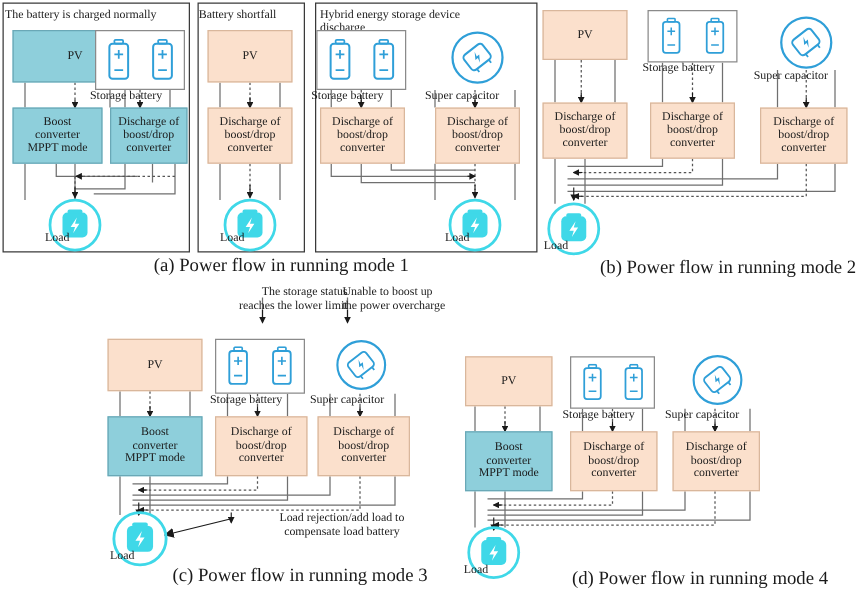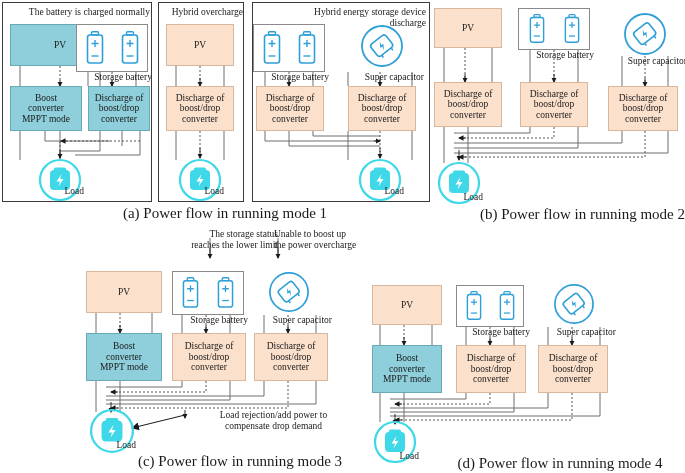--- a/index.html
+++ b/index.html
@@ -7,21 +7,21 @@
        font-family:"Liberation Serif", serif;color:#1a1a1a;}
   .stage{position:absolute;left:0;top:0;width:685px;height:473px;overflow:hidden;}
   svg.wires{position:absolute;left:0;top:0;width:685px;height:473px;pointer-events:none;}
 
   .panel-box{position:absolute;border:1px solid #3a3a3a;background:transparent;box-sizing:border-box;}
   .blk{position:absolute;box-sizing:border-box;border:1px solid #8a8a8a;
        display:flex;align-items:center;justify-content:center;text-align:center;
        font-size:9.5px;line-height:10.5px;padding:1px;}
   .blk.teal{background:#8ecfdb;border-color:#6aa8b6;}
   .blk.peach{background:#fbe0cc;border-color:#d9b79c;}
-  .lbl{position:absolute;font-size:9.5px;line-height:11px;text-align:right;white-space:nowrap;}
+  .lbl{position:absolute;font-size:9.5px;line-height:11px;text-align:left;white-space:nowrap;}
   .lbl.wrap{white-space:normal;}
   .cap{position:absolute;font-size:15px;line-height:11px;text-align:center;white-space:nowrap;}
 
   .battbox{position:absolute;box-sizing:border-box;border:1px solid #8a8a8a;background:#ffffff;
            display:flex;align-items:center;justify-content:space-around;}
   .scwrap{position:absolute;}
   .loadwrap{position:absolute;}
 </style>
 </head>
 <body>
@@ -208,21 +208,21 @@
       <path d="M402,420 L395,420" marker-end="url(#ah)"></path>
       <path d="M395,414 L395,424" marker-end="url(#ah)"></path>
     </g>
   </svg>
 
   <div class="panel-box" style="left:2px;top:2px;width:150px;height:200px;"></div>
   <div class="panel-box" style="left:158px;top:2px;width:86px;height:200px;"></div>
   <div class="panel-box" style="left:252px;top:2px;width:178px;height:200px;"></div>
 
   <div class="lbl" style="left:4px;top:7px;width:146px;">The battery is charged normally</div>
-  <div class="lbl" style="left:159px;top:7px;width:84px;">Hybrid overcharge</div>
+  <div class="lbl" style="left:159px;top:7px;width:84px;">Battery shortfall</div>
   <div class="lbl wrap" style="left:256px;top:7px;width:170px;">
     <span>Hybrid energy storage device</span><br>
     <span>discharge</span>
   </div>
 
   <div class="blk teal" style="left:10px;top:24px;width:100px;height:42px;">
     <span>PV</span>
   </div>
   <div class="battbox" style="left:76px;top:24px;width:72px;height:48px;">
     <svg width="18" height="34" viewBox="0 0 18 34">
@@ -466,22 +466,22 @@
     <svg width="46" height="46" viewBox="0 0 44 44">
       <circle cx="22" cy="22" r="20" fill="none" stroke="#3fd8e8" stroke-width="2.2"></circle>
       <rect x="12" y="12" width="20" height="20" rx="4" fill="#3fd8e8"></rect>
       <rect x="16" y="9.5" width="12" height="3.5" rx="1.6" fill="#3fd8e8"></rect>
       <path d="M23.5,16 L18.5,23.5 L22,23.5 L20.5,28.5 L25.5,21 L22,21 Z" fill="#ffffff"></path>
     </svg>
   </div>
   <div class="lbl" style="left:88px;top:440px;width:48px;">Load</div>
 
   <div class="lbl wrap" style="left:186px;top:410px;width:175px;text-align:center;">
-    <span>Load rejection/add power to</span><br>
-    <span>compensate drop demand</span>
+    <span>Load rejection/add load to</span><br>
+    <span>compensate load battery</span>
   </div>
   <div class="cap" style="left:120px;top:456px;width:240px;">(c) Power flow in running mode 3</div>
 
   <div class="blk peach" style="left:372px;top:285px;width:70px;height:40px;">
     <span>PV</span>
   </div>
   <div class="battbox" style="left:456px;top:285px;width:68px;height:42px;">
     <svg width="16" height="30" viewBox="0 0 18 34">
       <rect x="5.5" y="0.8" width="7" height="3" rx="1" fill="none" stroke="#2f9fd8" stroke-width="1.4"></rect>
       <rect x="1.5" y="4" width="15" height="28" rx="2.5" fill="none" stroke="#2f9fd8" stroke-width="1.6"></rect>

